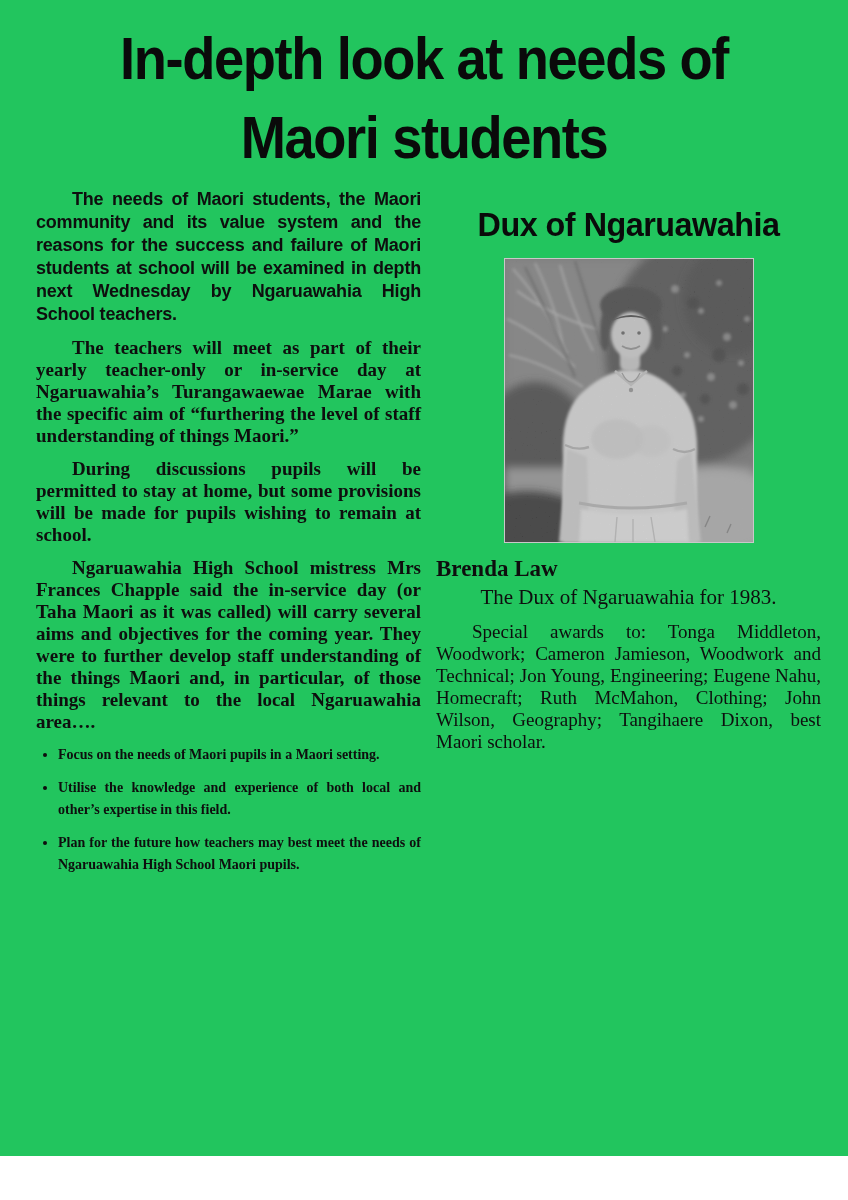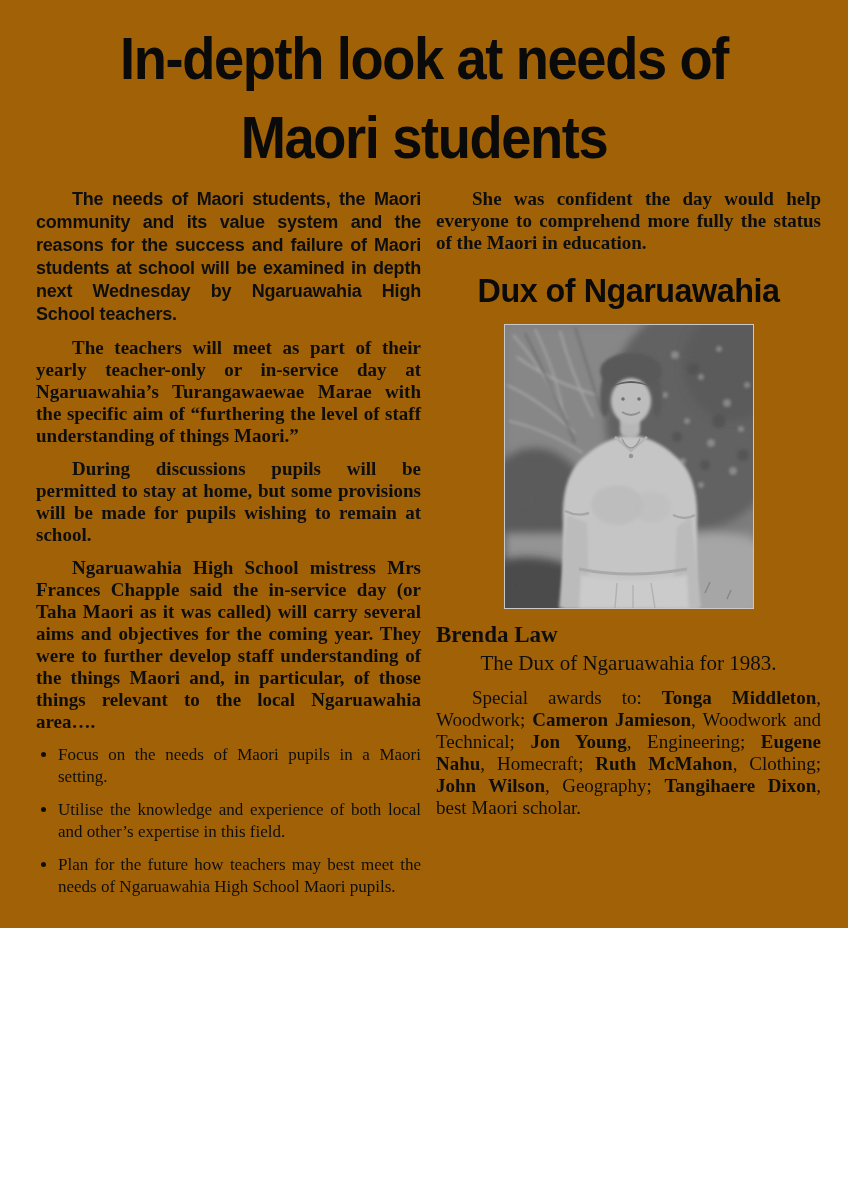--- a/index.html
+++ b/index.html
@@ -1,19 +1,19 @@
 <!DOCTYPE html>
 <html><head>
 <meta charset="utf-8">
 <style>
   html,body { margin:0; padding:0; background:#ffffff; }
   .page {
     position:relative;
-    width:848px; height:928px;
-    background:#a16207;
+    width:848px; height:1156px;
+    background:#22c55e;
     color:#0e0e0e;
     overflow:hidden;
     font-family:"Liberation Serif", serif;
   }
   
   .title {
     margin:20px 0 6px;
     text-align:center;
     font-family:"Liberation Sans", sans-serif;
     font-weight:700;
@@ -48,22 +48,22 @@
     letter-spacing:-0.2px;
   }
   ul.aims {
     margin:2px 0 11px;
     padding:0 0 0 22px;
     list-style:disc outside;
   }
   ul.aims li {
     margin:0 0 11px;
     text-align:justify;
-    font-weight:400;
-    font-size:17px;
+    font-weight:700;
+    font-size:14px;
     line-height:22px;
   }
   
   .dux-heading {
     margin:17px 0 15px;
     text-align:center;
     font-family:"Liberation Sans", sans-serif;
     font-weight:700;
     font-size:34px;
     letter-spacing:-0.5px;
@@ -86,21 +86,21 @@
     line-height:26px;
   }
   .cap-sub {
     margin-top:3px;
     text-align:center;
     font-weight:400;
     font-size:21px;
     line-height:24px;
   }
   .col p.awards { font-weight:400; margin-top:12px; }
-  .col p.awards b { font-weight:700; }
+  .col p.awards b { font-weight:400; }
 </style>
 </head>
 <body>
 
 <div class="page">
 
   <h1 class="title">
     <span class="t-line">In-depth look at needs of</span>
     <span class="t-line">Maori students</span>
   </h1>
@@ -113,21 +113,20 @@
       <p>During discussions pupils will be permitted to stay at home, but some provisions will be made for pupils wishing to remain at school.</p>
       <p>Ngaruawahia High School mistress Mrs Frances Chapple said the in-service day (or Taha Maori as it was called) will carry several aims and objectives for the coming year. They were to further develop staff understanding of the things Maori and, in particular, of those things relevant to the local Ngaruawahia area….</p>
       <ul class="aims">
         <li>Focus on the needs of Maori pupils in a Maori setting.</li>
         <li>Utilise the knowledge and experience of both local and other’s expertise in this field.</li>
         <li>Plan for the future how teachers may best meet the needs of Ngaruawahia High School Maori pupils.</li>
       </ul>
     </div>
 
     <div class="col">
-      <p>She was confident the day would help everyone to comprehend more fully the status of the Maori in education.</p>
 
       <h2 class="dux-heading">Dux of Ngaruawahia</h2>
 
       <figure class="photo-figure">
         <div class="photo" role="img" aria-label="Black-and-white photograph of a smiling young woman with short dark hair, wearing a light short-sleeved top, standing outdoors in front of shrubbery">
           <svg viewBox="0 0 248 283" preserveAspectRatio="none">
             <defs>
               <filter id="soft" x="-20%" y="-20%" width="140%" height="140%">
                 <feGaussianBlur stdDeviation="4"></feGaussianBlur>
               </filter>

